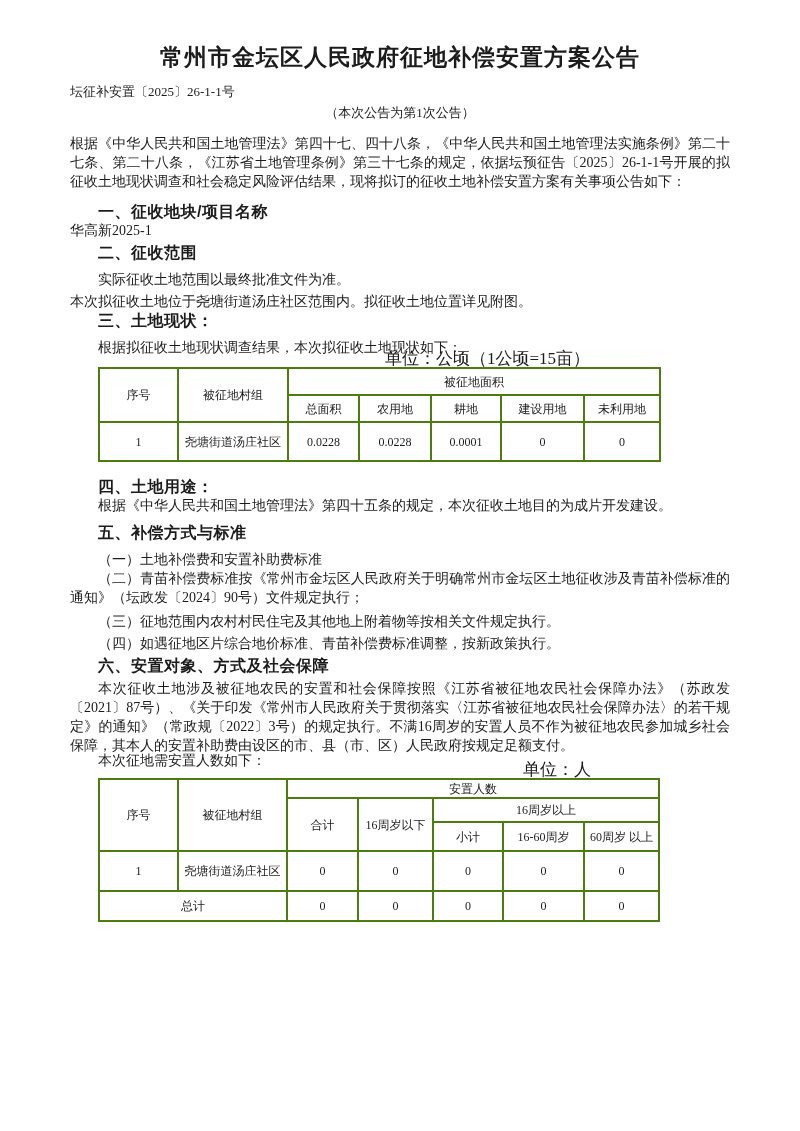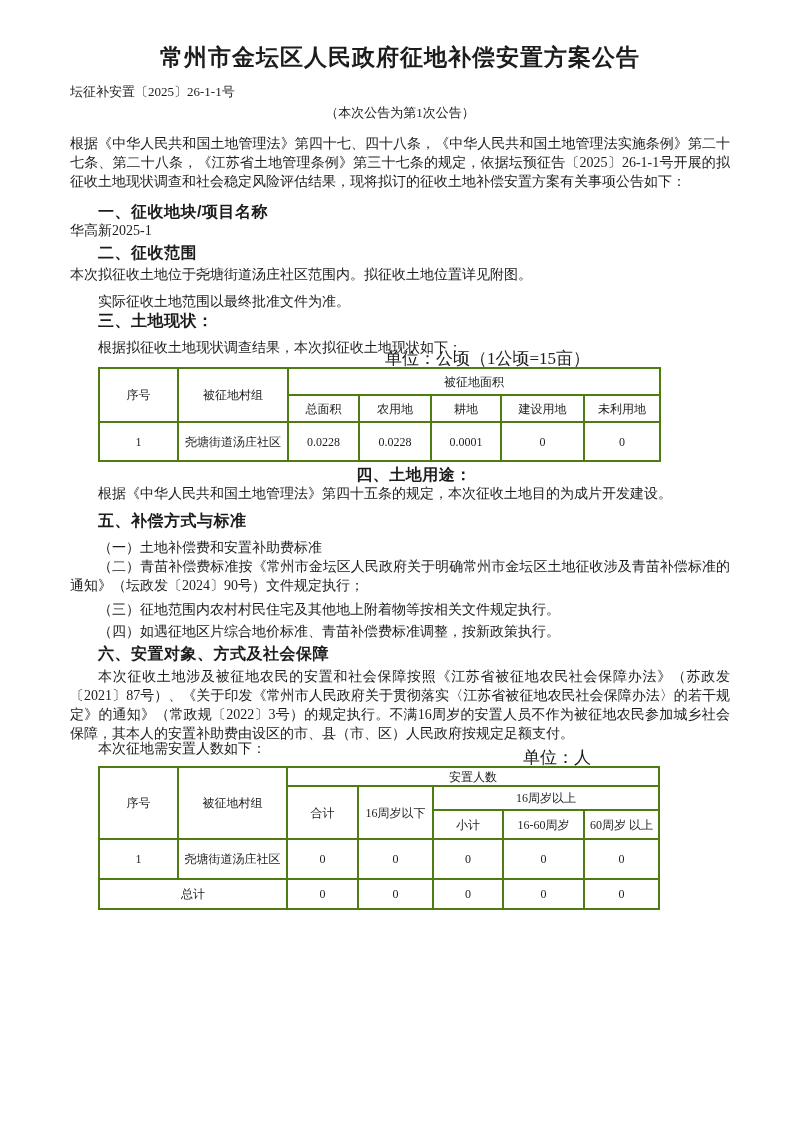--- a/index.html
+++ b/index.html
@@ -30,21 +30,21 @@
     font-size:16px;
     font-weight:bold;
     font-family:"Liberation Sans",sans-serif;
     line-height:19px;
     padding-left:28px;
     letter-spacing:0.5px;
   }
   .ind{padding-left:28px;}   
   .ti{text-indent:28px;}     
   .mt3{margin-top:3px;}.mt4{margin-top:4px;}.mt5{margin-top:5px;}
-  .mt6{}.mt8{margin-top:8px;}.mt11{margin-top:11px;}.mt15{margin-top:3px;text-align:center;}
+  .mt6{}.mt8{margin-top:8px;}.mt11{margin-top:11px;}.mt15{margin-top:15px;}
   .unit{
     font-size:17px;line-height:11px;
     font-family:"Liberation Serif",serif;
   }
   .unit1{margin:-4px 0 0 315px;}
   .unit2{margin:-6px 0 2px 453px;}
   table.doc{
     border-collapse:collapse;
     table-layout:fixed;
     margin-left:28px;
@@ -80,22 +80,22 @@
   <div class="title">常州市金坛区人民政府征地补偿安置方案公告</div>
   <div class="docno">坛征补安置〔2025〕26-1-1号</div>
   <div class="notice">（本次公告为第1次公告）</div>
 
   <div class="para intro">根据《中华人民共和国土地管理法》第四十七、四十八条，《中华人民共和国土地管理法实施条例》第二十七条、第二十八条，《江苏省土地管理条例》第三十七条的规定，依据坛预征告〔2025〕26-1-1号开展的拟征收土地现状调查和社会稳定风险评估结果，现将拟订的征收土地补偿安置方案有关事项公告如下：</div>
 
   <div class="h mt11">一、征收地块/项目名称</div>
   <div class="para mt6">华高新2025-1</div>
 
   <div class="h mt3">二、征收范围</div>
+  <div class="para ind mt8">实际征收土地范围以最终批准文件为准。</div>
   <div class="para mt3">本次拟征收土地位于尧塘街道汤庄社区范围内。拟征收土地位置详见附图。</div>
-  <div class="para ind mt8">实际征收土地范围以最终批准文件为准。</div>
 
   <div class="h mt6">三、土地现状：</div>
   <div class="para ind mt8">根据拟征收土地现状调查结果，本次拟征收土地现状如下：</div>
 
   <div class="unit unit1">单位：公顷（1公顷=15亩）</div>
 
   <table class="doc t1">
     <colgroup>
       <col style="width:79px">
         <col style="width:110px">

